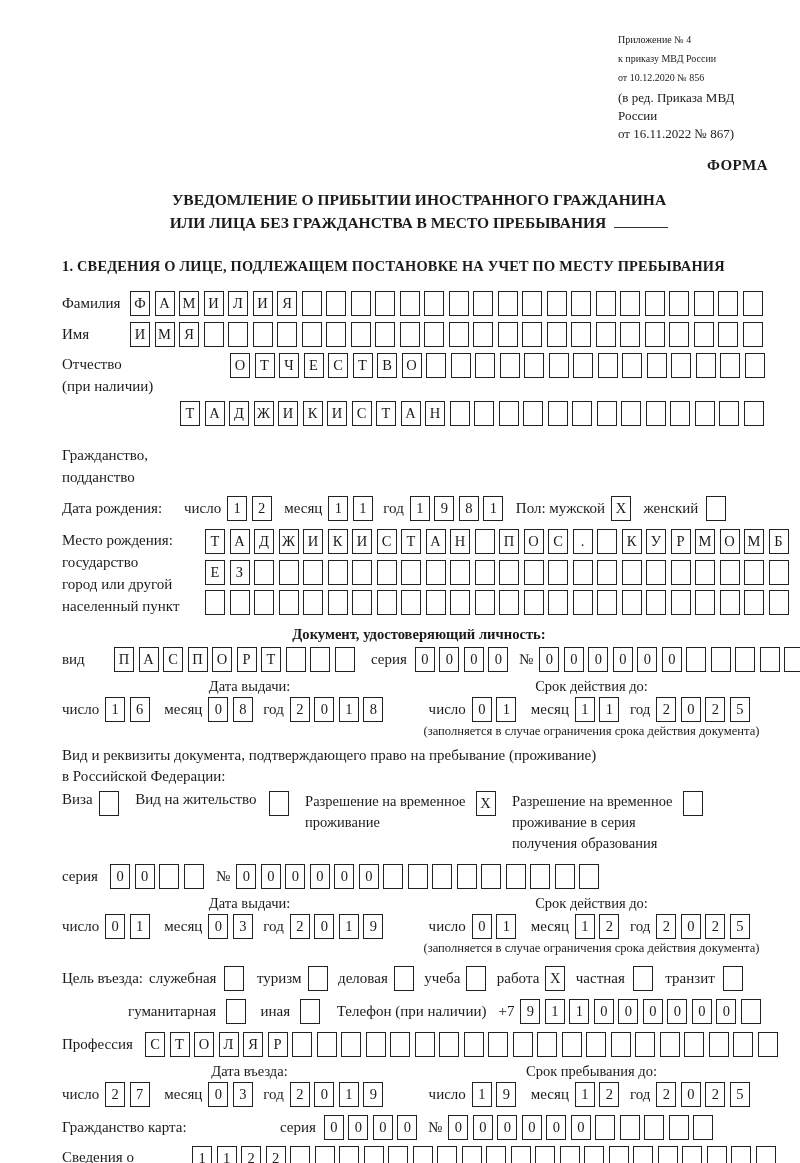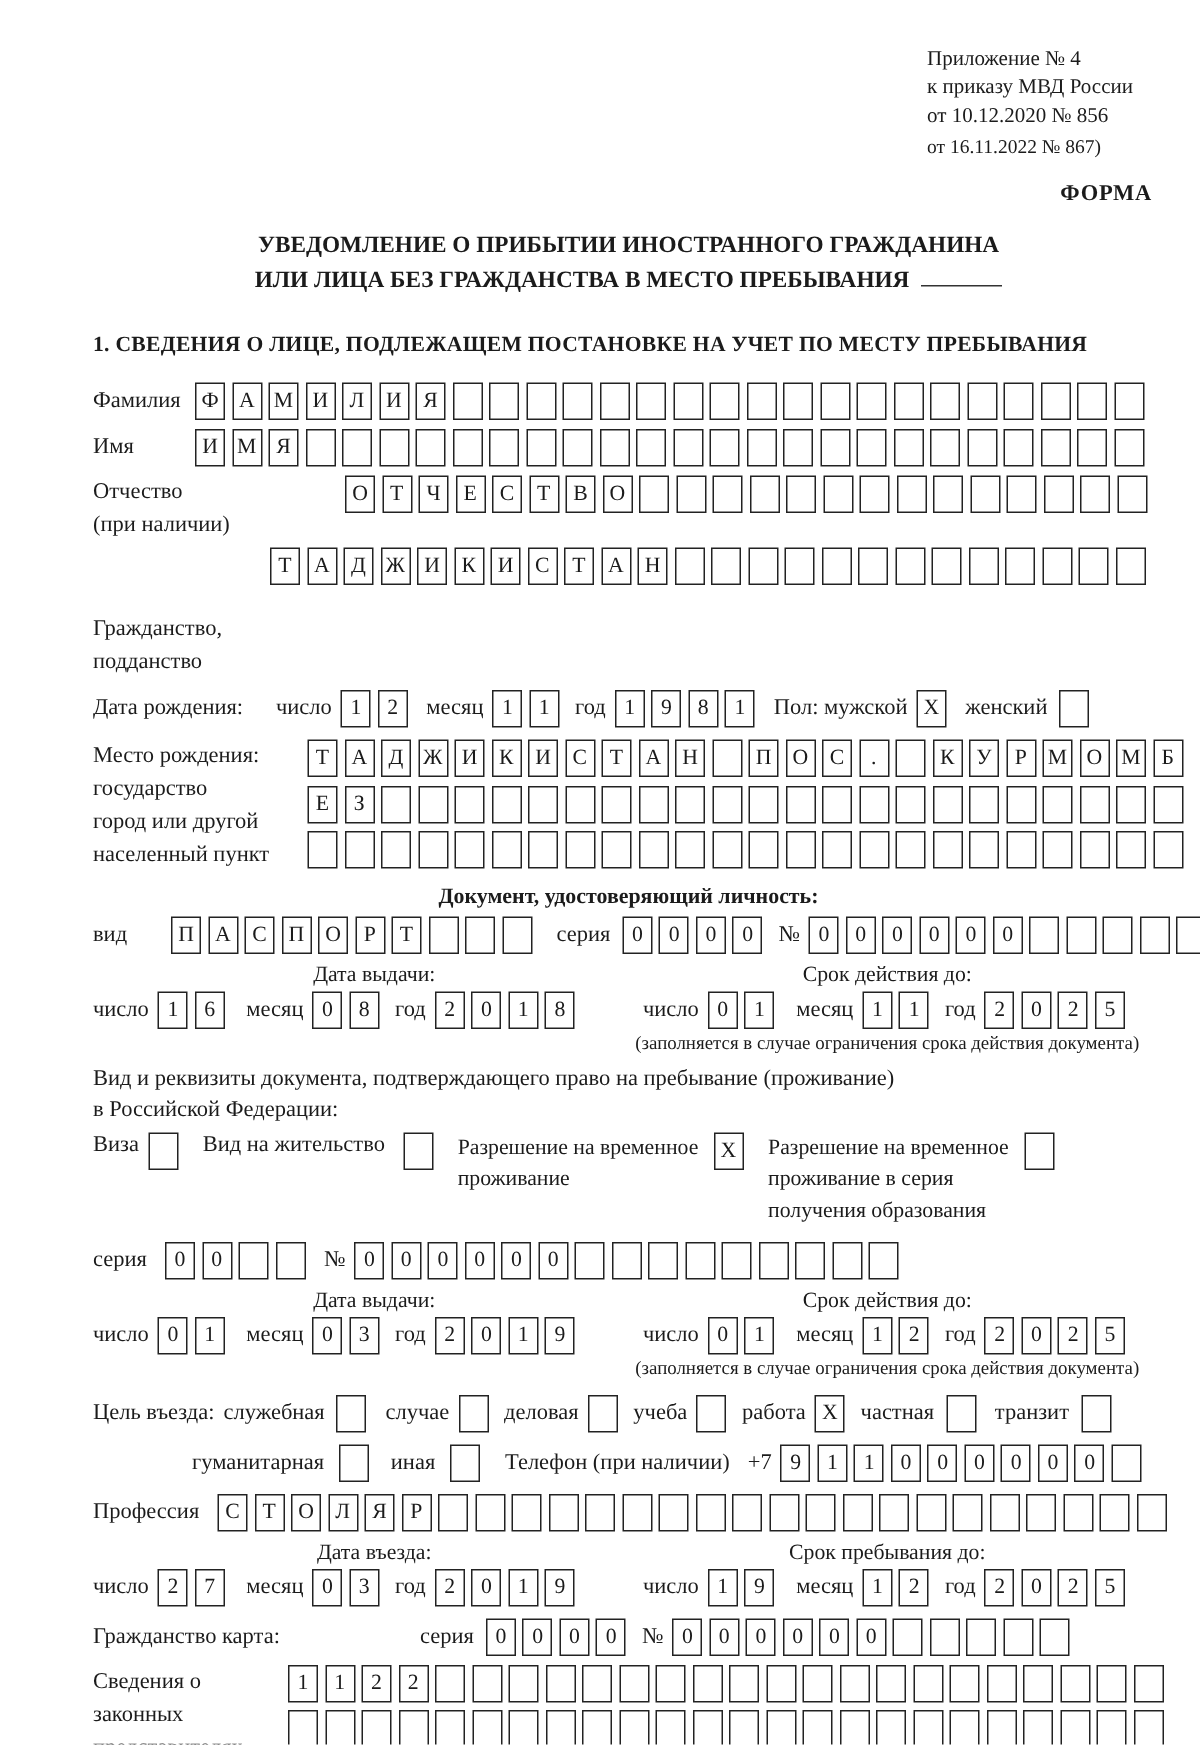--- a/index.html
+++ b/index.html
@@ -22,21 +22,21 @@
   .rt{display:flex;align-items:flex-start;white-space:nowrap;}
   .lbl{flex:0 0 auto;}
   .w68{width:68px;}  .w118{width:118px;margin-top:43px;} .w143{width:143px;justify-content:flex-end;} .w168{width:168px;}
   .w52{width:52px;}  .w130{width:130px;}
   .mt4{margin-top:4px;} .mt6{margin-top:6px;} .mt8{margin-top:8px;} .mt10{margin-top:10px;} .mt16{margin-top:16px;}
   .ml6{margin-left:6px;} .ml8{margin-left:8px;} .ml10{margin-left:10px;} .ml12{margin-left:12px;}
   .mr6{margin-right:6px;} .mr8{margin-right:8px;}
   .stack{display:flex;flex-direction:column;}
   .stack .cellrow{margin-bottom:5.5px;}
   
-  .hdr{margin-left:556px;font-size:14px;line-height:19px;}
+  .hdr{margin-left:556px;font-size:10px;line-height:19px;}
   .hdr2{margin-left:556px;font-size:13px;line-height:18px;margin-top:2px;}
   .forma{font-weight:bold;text-align:right;padding-right:8px;margin-top:14px;font-size:15px;letter-spacing:.5px;}
   .title{font-weight:bold;text-align:center;font-size:15.5px;line-height:23px;margin-top:14px;}
   .uline{display:inline-block;width:54px;border-bottom:1.8px solid #333;height:1px;margin-left:8px;}
   .sec{font-weight:bold;font-size:14.4px;margin-top:24px;letter-spacing:.2px;}
   
   .dates{display:flex;align-items:flex-start;}
   .dcol1{width:345px;flex:0 0 auto;}
   .dcol2{flex:1;}
   .dhead{text-align:center;font-size:14.5px;}
@@ -54,20 +54,21 @@
 <body>
 
 <div class="page">
 
   <div class="hdr">
     <div>Приложение № 4</div>
     <div>к приказу МВД России</div>
     <div>от 10.12.2020 № 856</div>
   </div>
   <div class="hdr2">
+    <div>(в ред. Приказа МВД России</div>
     <div>от 16.11.2022 № 867)</div>
   </div>
   <div class="forma">ФОРМА</div>
 
   <div class="title">
     <div>УВЕДОМЛЕНИЕ О ПРИБЫТИИ ИНОСТРАННОГО ГРАЖДАНИНА</div>
     <div><span>ИЛИ ЛИЦА БЕЗ ГРАЖДАНСТВА В МЕСТО ПРЕБЫВАНИЯ</span><span class="uline"></span></div>
   </div>
 
   <div class="sec">1. СВЕДЕНИЯ О ЛИЦЕ, ПОДЛЕЖАЩЕМ ПОСТАНОВКЕ НА УЧЕТ ПО МЕСТУ ПРЕБЫВАНИЯ</div>
@@ -508,21 +509,21 @@
       <div class="dnote">(заполняется в случае ограничения срока действия документа)</div>
     </div>
   </div>
 
   <div class="r mt10">
     <span>Цель въезда:</span>
     <span class="ml6">служебная</span>
     <span class="cellrow ml8">
         <span class="cell"></span>
       </span>
-    <span class="ml8">случае</span>
+    <span class="ml8">туризм</span>
     <span class="cellrow ml6">
         <span class="cell"></span>
       </span>
     <span class="ml6">деловая</span>
     <span class="cellrow ml6">
         <span class="cell"></span>
       </span>
     <span class="ml6">учеба</span>
     <span class="cellrow ml6">
         <span class="cell"></span>

